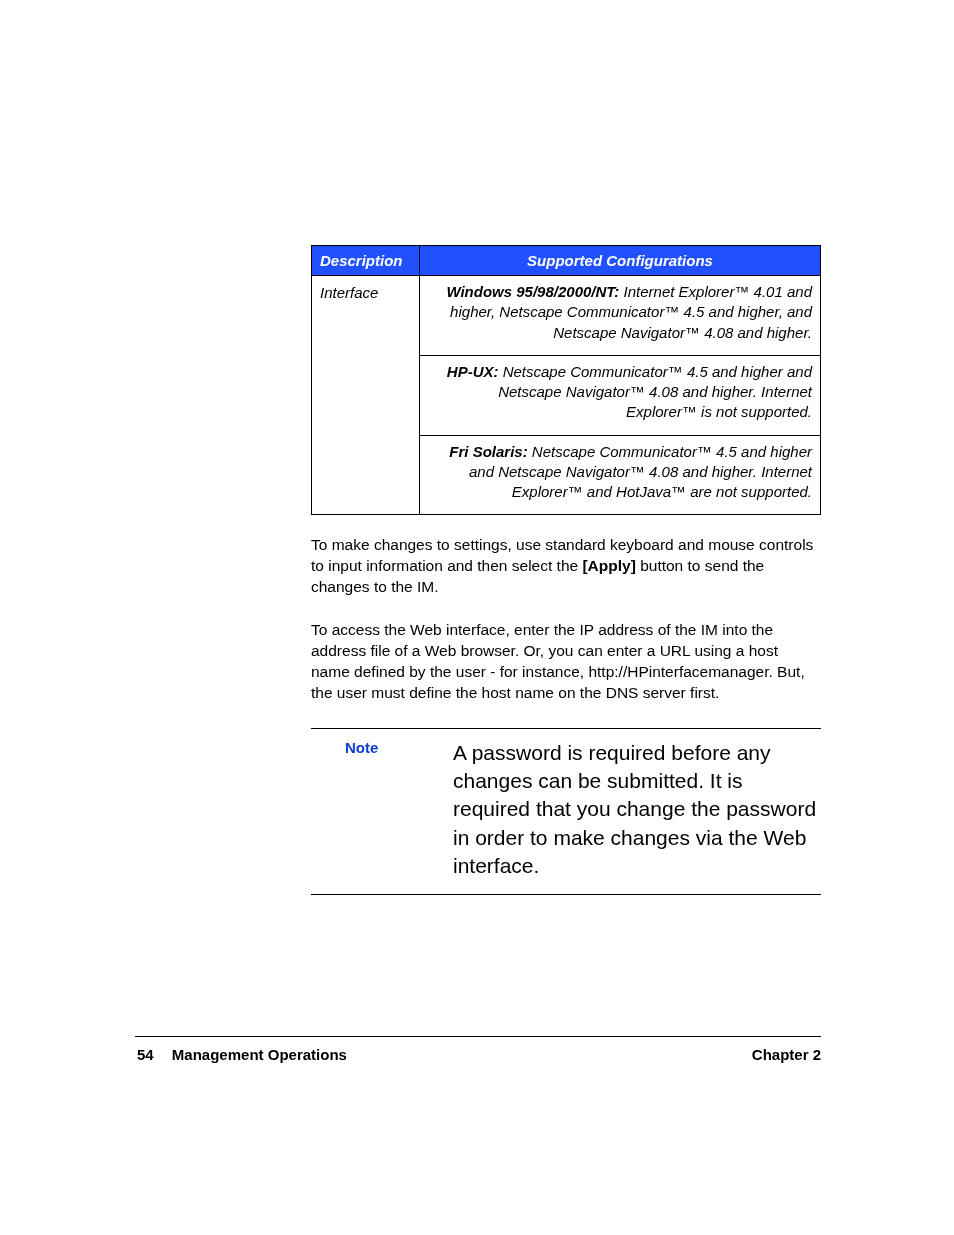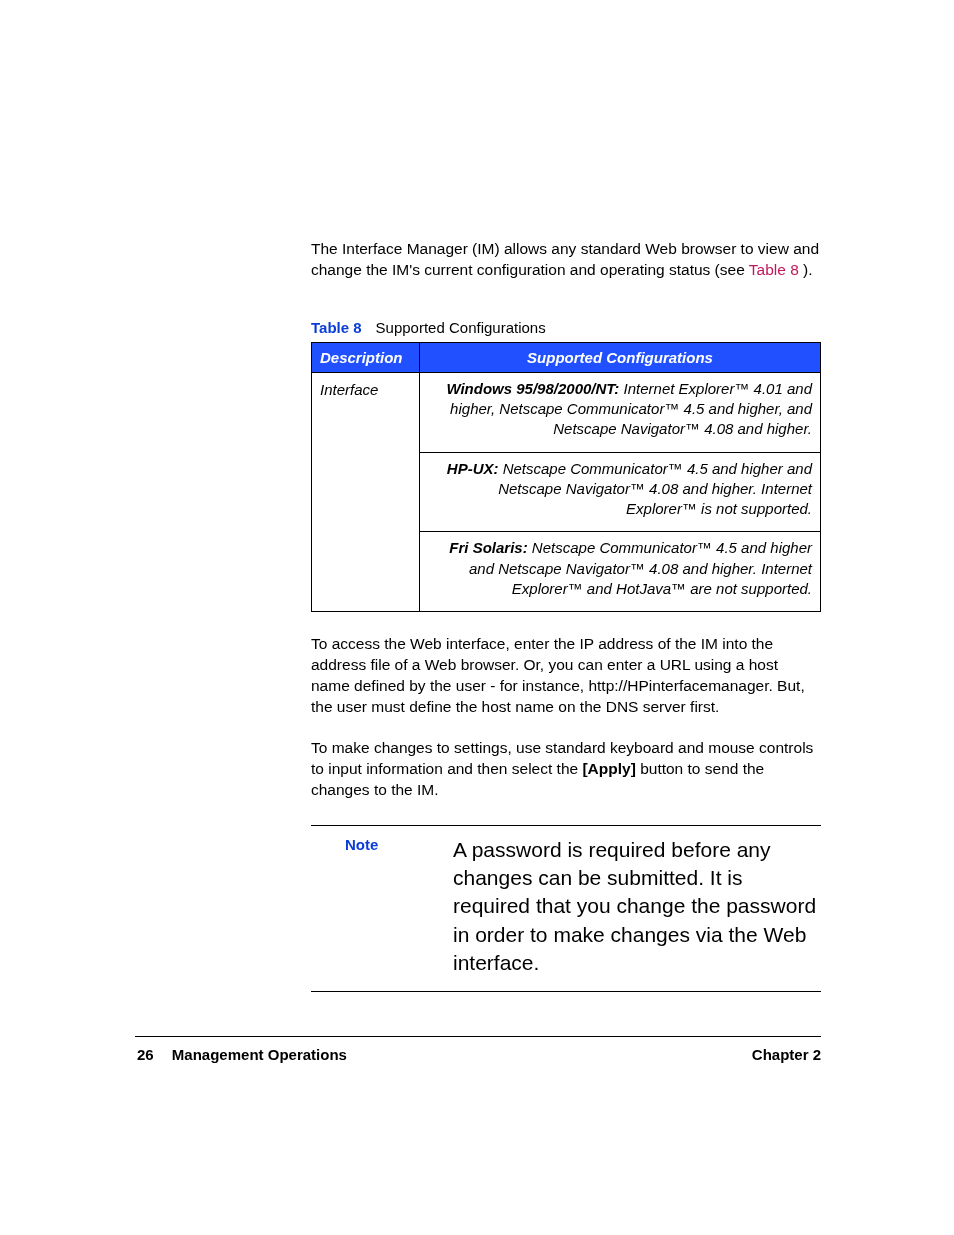--- a/index.html
+++ b/index.html
@@ -98,27 +98,21 @@
       font-size: 15px;
       font-weight: bold;
     }
     .footer-left .pg { margin-right: 14px; }
   </style>
 </head>
 <body>
 
 <div class="content">
 
-  <p class="intro">
-    <span>The Interface Manager (IM) allows any standard Web browser to view and change the IM's current configuration and operating status (see </span><span class="table-ref">Table 8</span><span> ).</span>
-  </p>
 
-  <p class="caption">
-    <span class="lbl">Table 8</span><span class="txt">Supported Configurations</span>
-  </p>
 
   <table class="cfg">
     <thead>
       <tr>
         <th>Description</th>
         <th>Supported Configurations</th>
       </tr>
     </thead>
     <tbody>
       <tr>
@@ -131,33 +125,33 @@
             <b>HP-UX:</b><span> Netscape Communicator™ 4.5 and higher and Netscape Navigator™ 4.08 and higher. Internet Explorer™ is not supported.</span>
           </div>
           <div class="cell-block">
             <b>Fri Solaris:</b><span> Netscape Communicator™ 4.5 and higher and Netscape Navigator™ 4.08 and higher. Internet Explorer™ and HotJava™ are not supported.</span>
           </div>
         </td>
       </tr>
     </tbody>
   </table>
 
-  <p class="para">To access the Web interface, enter the IP address of the IM into the address file of a Web browser. Or, you can enter a URL using a host name defined by the user - for instance, http://HPinterfacemanager. But, the user must define the host name on the DNS server first.</p>
-
   <p class="para para2">
     <span>To make changes to settings, use standard keyboard and mouse controls to input information and then select the </span><b>[Apply]</b><span>  button to send the changes to the IM.</span>
   </p>
+
+  <p class="para">To access the Web interface, enter the IP address of the IM into the address file of a Web browser. Or, you can enter a URL using a host name defined by the user - for instance, http://HPinterfacemanager. But, the user must define the host name on the DNS server first.</p>
 
   <div class="note-block">
     <div class="note-label">Note</div>
     <div class="note-text">A password is required before any changes can be submitted. It is required that you change the password in order to make changes via the Web interface.</div>
   </div>
 
 </div>
 
 <div class="footer-line"></div>
 <div class="footer">
   <div class="footer-left">
-    <span class="pg">26</span>
+    <span class="pg">54</span>
     <span>Management Operations</span>
   </div>
   <div>Chapter 2</div>
 </div>
 
 </body></html>

